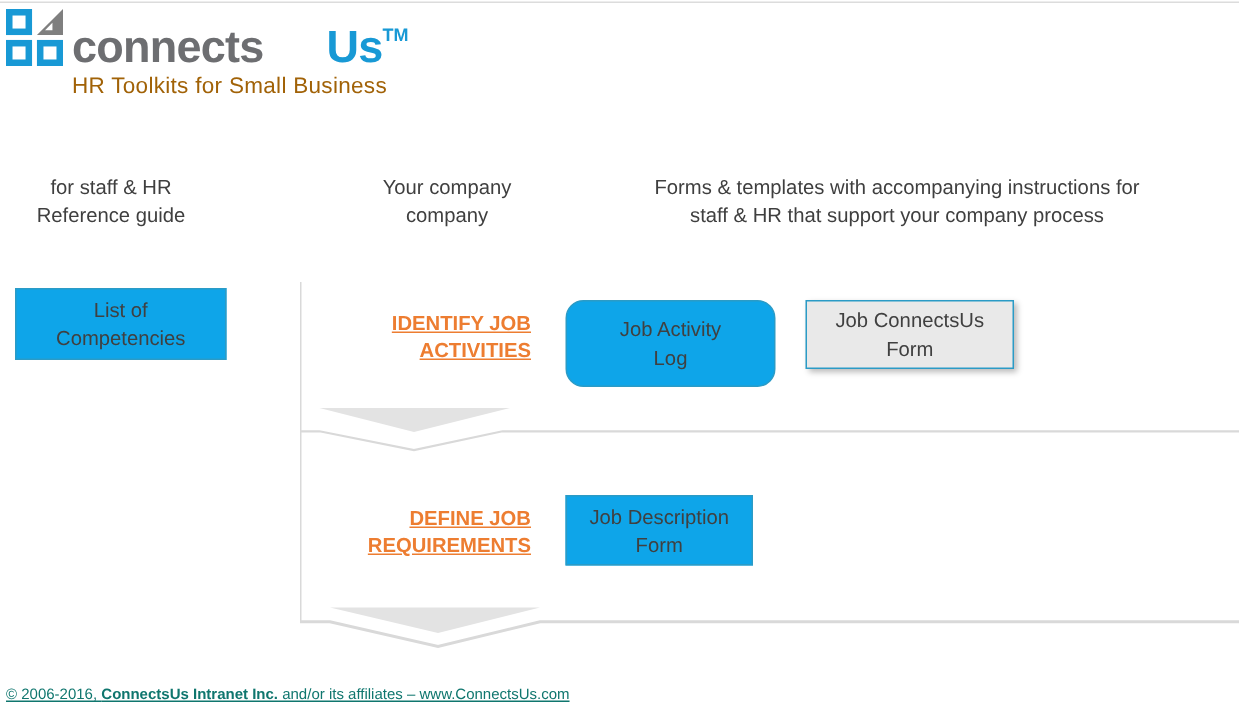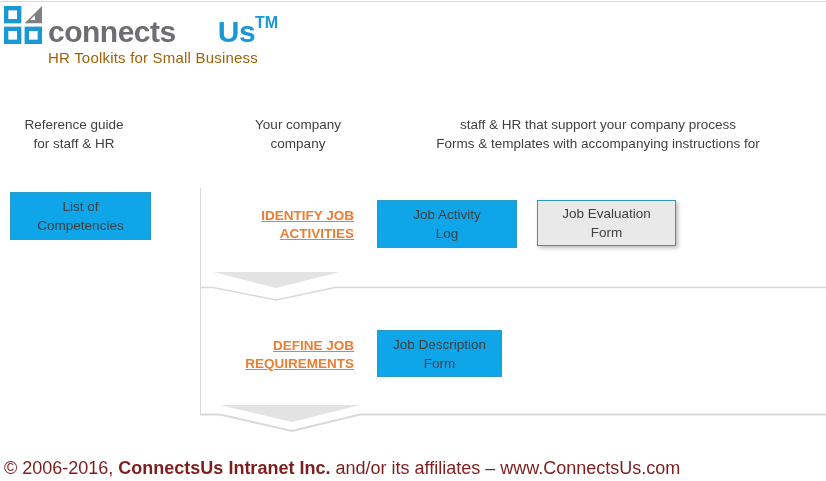--- a/index.html
+++ b/index.html
@@ -12,21 +12,21 @@
     overflow:hidden;
   }
   .top-border { position:absolute; top:1px; left:0; width:826px; height:1px; background:#dcdcdc; }
 
   
   .logo { position:absolute; top:6px; left:4px; display:flex; align-items:flex-start; }
   .logo-icon { width:38px; height:38px; }
   .logo-text-wrap { margin-left:6px; }
   .logo-wordmark { font-size:30px; font-weight:bold; letter-spacing:-0.5px; line-height:34px; color:#6d6e71; }
   .lw-blue { color:#1899d5;margin-left:42px; }
-  .lw-tm { color:#1899d5; font-size:16px; font-weight:bold; vertical-align:14px; letter-spacing:0; }
+  .lw-tm { color:#1899d5; font-size:12px; font-weight:bold; vertical-align:14px; letter-spacing:0; }
   .logo-tagline { font-size:15px; color:#a16207; margin-top:0px; letter-spacing:0.2px; }
 
   .kit-title {
     position:absolute; top:16px; right:2px;
     text-align:right; font-size:17.5px; font-weight:bold; color:#595959; line-height:25px;
   }
 
   
   .col-head { position:absolute; top:115px; text-align:center; font-size:13.5px; color:#3f3f3f; line-height:19px; }
   .col-head-ref { left:8px; width:132px; }
@@ -37,37 +37,37 @@
   .vline { position:absolute; left:200px; top:188px; width:1px; height:227px; background:#d9d9d9; }
 
   .flow-box {
     position:absolute;
     border:1.5px solid #2b9bc6; background:#0ea5e9;
     display:flex; align-items:center; justify-content:center;
     text-align:center; font-size:13.5px; color:#404040; line-height:19px;
     cursor:pointer;
   }
   .box-competencies { left:10px;  top:192px; width:141px; height:48px; }
-  .box-activity-log { left:377px; top:200px; width:140px; height:48px; }
+  .box-activity-log { left:377px; top:200px; width:140px; height:58px;border-radius:12px; }
   .box-procedures   { left:537px; top:200px; width:139px; height:46px; background:#e9e9e9; box-shadow:2px 2px 4px rgba(0,0,0,0.28); }
   .box-description  { left:377px; top:330px; width:125px; height:47px; }
 
   .step-label {
     position:absolute; width:132px; left:222px;
     text-align:right; font-size:13.5px; font-weight:bold; color:#ed7d31; line-height:18px;text-decoration:underline;
   }
   .step-1 { top:207px; }
   .step-2 { top:337px; }
 
   .divider { position:absolute; left:200px; width:626px; }
   .divider-1 { top:270px; height:34px; }
   .divider-2 { top:398px; height:38px; }
 
   
-  .footer { position:absolute; left:4px; top:458px; font-size:18px; color:#7f1d1d; }
+  .footer { position:absolute; left:4px; top:458px; font-size:10px; color:#0f766e;text-decoration:underline; }
   .footer b { font-weight:bold; }
 </style>
 </head>
 <body>
 
 <div class="page">
 
   <div class="top-border"></div>
 
   <div class="logo">
@@ -79,30 +79,30 @@
       <polygon points="24,13 28.5,8.5 28.5,13" fill="#ffffff"></polygon>
     </svg>
     <div class="logo-text-wrap">
       <div class="logo-wordmark"><span class="lw-gray">connects</span><span class="lw-blue">Us</span><span class="lw-tm">TM</span></div>
       <div class="logo-tagline">HR Toolkits for Small Business</div>
     </div>
   </div>
 
 
   <div class="col-head col-head-ref">
+    <div>for staff &amp; HR</div>
     <div>Reference guide</div>
-    <div>for staff &amp; HR</div>
   </div>
   <div class="col-head col-head-proc">
     <div>Your company</div>
     <div>company</div>
   </div>
   <div class="col-head col-head-forms">
+    <div>Forms &amp;  templates with accompanying instructions for</div>
     <div>staff &amp; HR that support your company process</div>
-    <div>Forms &amp;  templates with accompanying instructions for</div>
   </div>
 
   <div class="vline"></div>
 
   <div class="flow-box box-competencies">
     <div>
       <div>List of</div>
       <div>Competencies</div>
     </div>
   </div>
@@ -114,21 +114,21 @@
 
   <div class="flow-box box-activity-log">
     <div>
       <div>Job Activity</div>
       <div>Log</div>
     </div>
   </div>
 
   <div class="flow-box box-procedures">
     <div>
-      <div>Job Evaluation</div>
+      <div>Job ConnectsUs</div>
       <div>Form</div>
     </div>
   </div>
 
   <svg class="divider divider-1" viewBox="0 0 626 34" preserveAspectRatio="none">
     <polyline points="0,17.5 13,17.5 76,30 135,17.5 626,17.5" fill="none" stroke="#d9d9d9" stroke-width="1.5"></polyline>
     <polygon points="13,2 140,2 76,18" fill="#e3e3e3"></polygon>
   </svg>
 
   <div class="step-label step-2">

